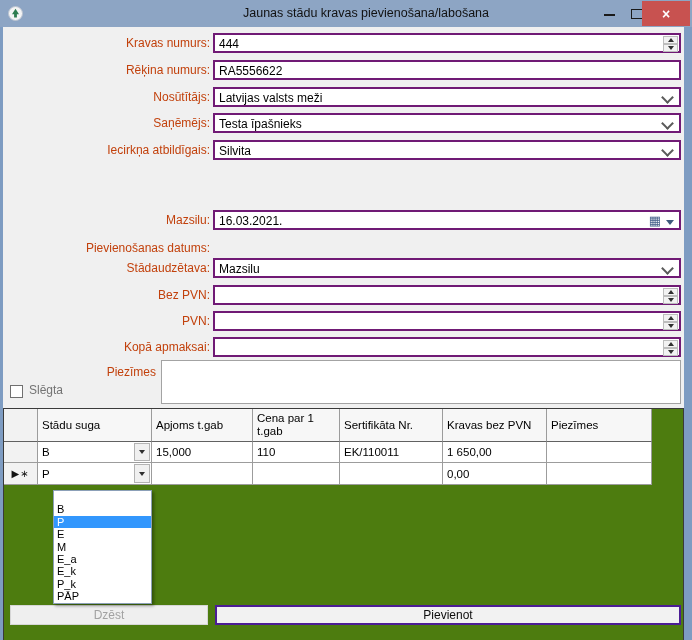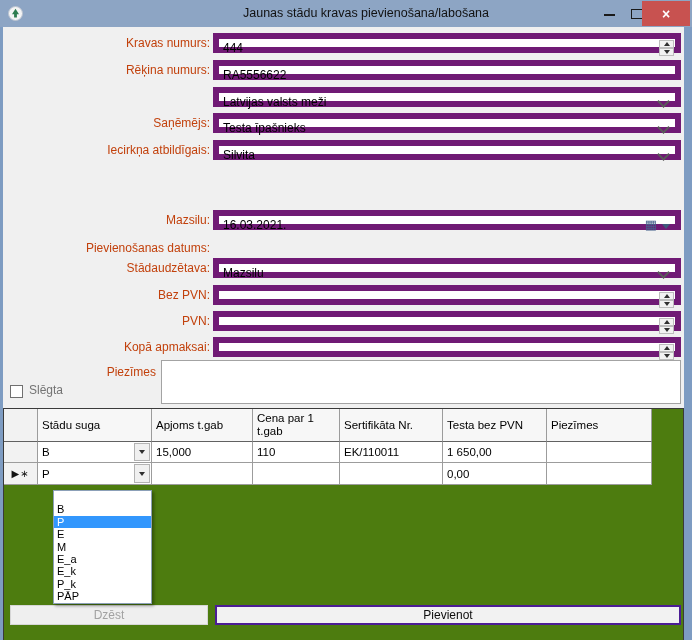--- a/index.html
+++ b/index.html
@@ -12,21 +12,21 @@
   .cap{position:absolute;top:0;height:27px;cursor:default;}
   .cap-min{left:596px;width:28px;}
   .cap-max{left:624px;width:26px;}
   .minbar{position:absolute;left:8px;top:14px;width:11px;height:2px;background:#1a1a1a;}
   .maxbox{position:absolute;left:7px;top:9px;width:10px;height:8px;border:1.5px solid #1a1a1a;background:transparent;}
   .tb-close{position:absolute;left:642px;top:1px;width:48px;height:25px;background:#c85250;color:#fff;
             display:flex;align-items:center;justify-content:center;font-size:14px;font-weight:bold;}
   
   .client{position:absolute;left:3px;top:27px;width:681px;height:601px;background:#f0f0f0;}
   .flabel{position:absolute;left:0;width:207px;height:20px;line-height:20px;text-align:right;font-size:12px;color:#c2410c;}
-  .fctrl{position:absolute;left:210px;width:468px;height:20px;background:#fff;border:6px solid #701a75;box-sizing:border-box;}
+  .fctrl{position:absolute;left:210px;width:468px;height:20px;background:#fff;border:2px solid #701a75;box-sizing:border-box;}
   .fval{position:absolute;left:4px;top:0;line-height:18px;font-size:12px;color:#000;white-space:nowrap;}
   
   .spin{position:absolute;right:1px;top:1px;width:15px;height:16px;}
   .spin .half{position:absolute;left:0;width:15px;height:8px;background:#f2f2f2;border:1px solid #bdbdbd;box-sizing:border-box;
               display:flex;align-items:center;justify-content:center;}
   .spin .up{top:0;} .spin .dn{top:8px;}
   .tri-up{width:0;height:0;border-left:3px solid transparent;border-right:3px solid transparent;border-bottom:4px solid #2f2f2f;}
   .tri-dn{width:0;height:0;border-left:3px solid transparent;border-right:3px solid transparent;border-top:4px solid #2f2f2f;}
   
   .chev{position:absolute;right:7px;top:4px;width:7px;height:7px;border-right:2px solid #5a5a5a;border-bottom:2px solid #5a5a5a;
@@ -101,20 +101,21 @@
             <span class="tri-dn"></span>
           </span>
       </span>
     </div>
 
     <div class="flabel" style="top:33px">Rēķina numurs:</div>
     <div class="fctrl" style="top:33px">
       <span class="fval">RA5556622</span>
     </div>
 
+    <div class="flabel" style="top:60px">Nosūtītājs:</div>
     <div class="fctrl" style="top:60px">
       <span class="fval">Latvijas valsts meži</span>
       <span class="chev"></span>
     </div>
 
     <div class="flabel" style="top:86px">Saņēmējs:</div>
     <div class="fctrl" style="top:86px">
       <span class="fval">Testa īpašnieks</span>
       <span class="chev"></span>
     </div>
@@ -186,21 +187,21 @@
     <span class="cblabel">Slēgta</span>
 
     <div class="grid">
 
       <div class="grow ghead">
         <div class="gc c0 rowhdr"></div>
         <div class="gc c1">Stādu suga</div>
         <div class="gc c2">Apjoms t.gab</div>
         <div class="gc c3">Cena par 1 t.gab</div>
         <div class="gc c4">Sertifikāta Nr.</div>
-        <div class="gc c5">Testa bez PVN</div>
+        <div class="gc c5">Kravas bez PVN</div>
         <div class="gc c6">Piezīmes</div>
       </div>
 
       <div class="grow gr1">
         <div class="gc c0 rowhdr"></div>
         <div class="gc c1">
           <span>B</span>
           <span class="cellcombo-btn">
               <span class="tri-dn"></span>
             </span>

